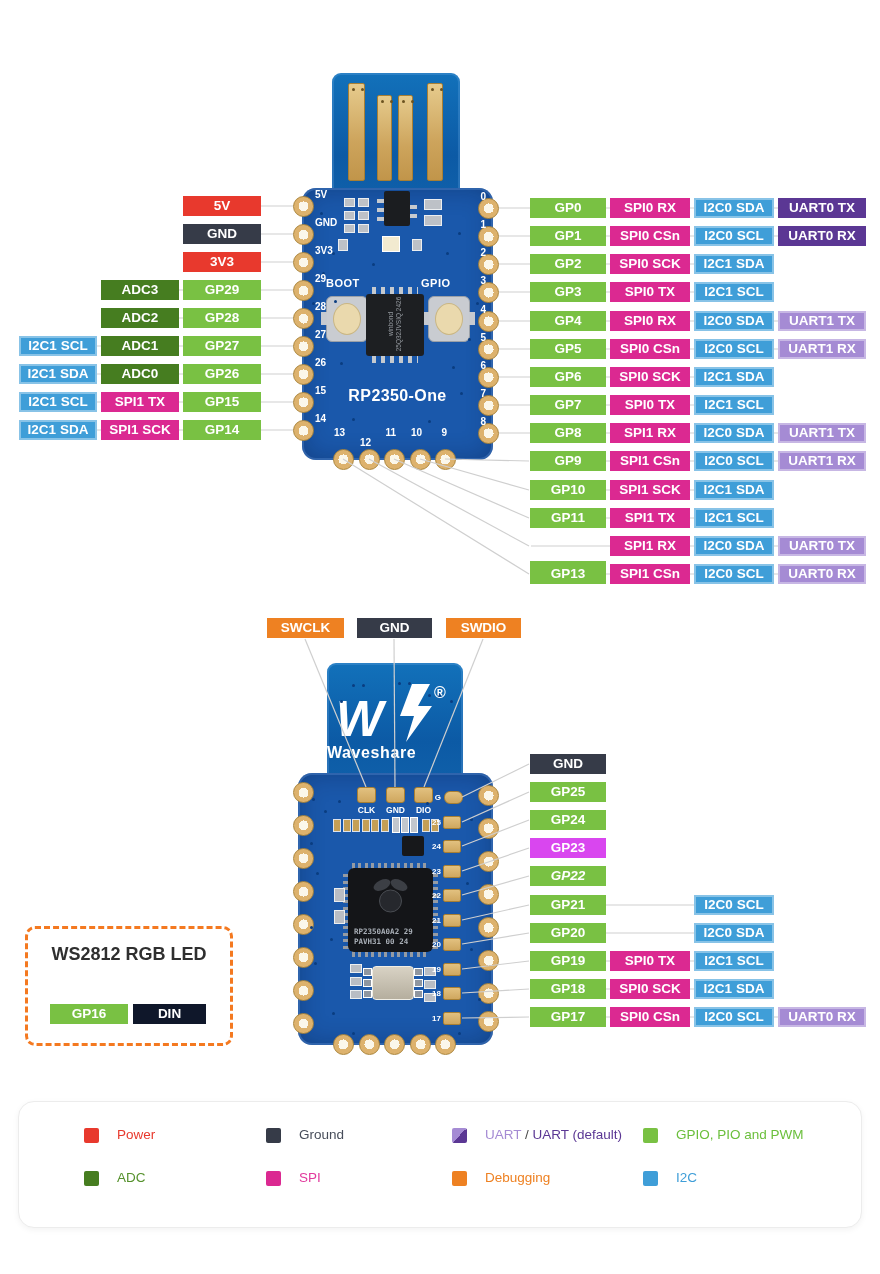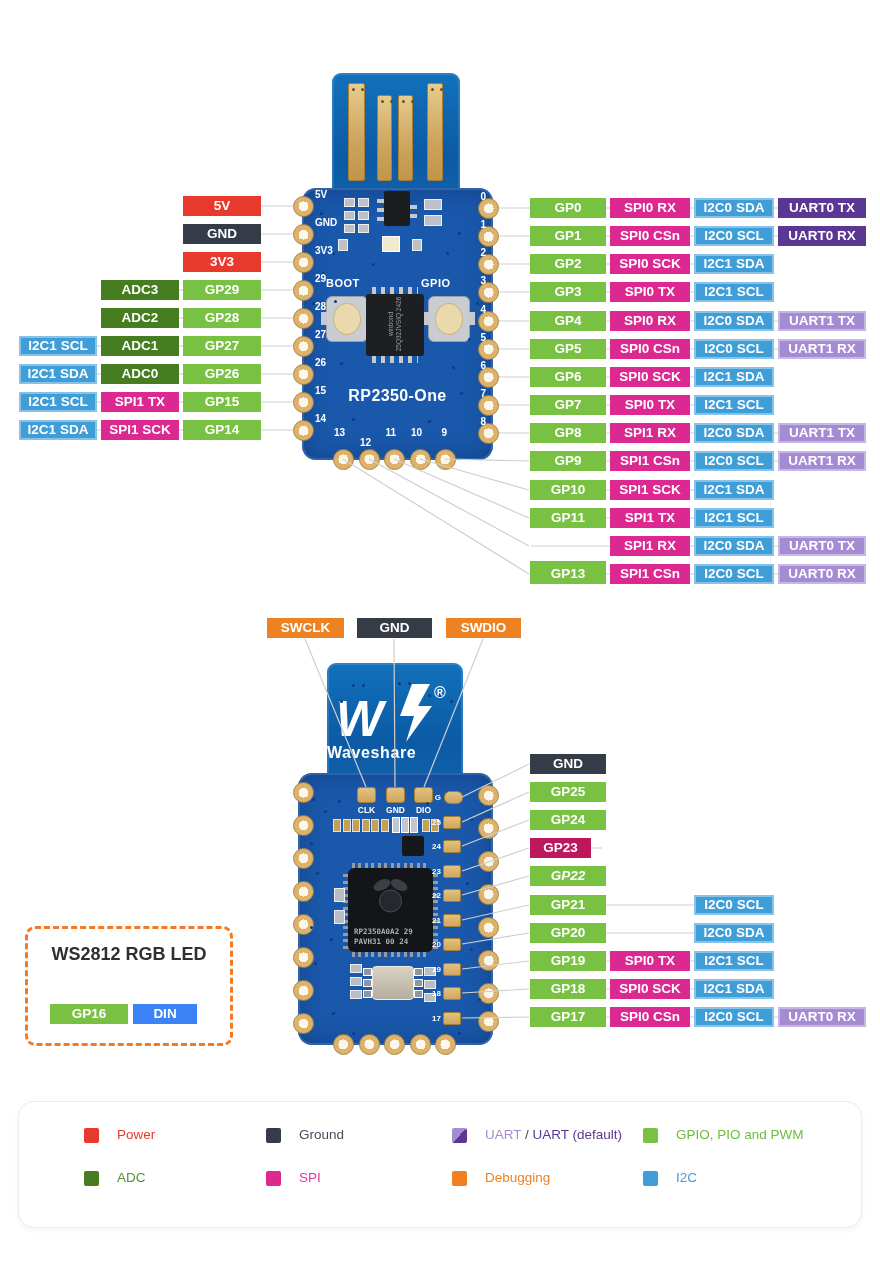--- a/index.html
+++ b/index.html
@@ -196,41 +196,41 @@
     <div class="badge spi" style="left: 610px; top: 536px; width: 80px; background: rgb(219, 41, 145);">SPI1 RX</div>
     <div class="badge i2c" style="left: 694px; top: 536px; width: 80px; background: rgb(63, 158, 216);">I2C0 SDA</div>
     <div class="badge uart" style="left: 778px; top: 536px; width: 88px; background: rgb(165, 139, 212);">UART0 TX</div>
     <div class="badge gpio" style="left: 530px; top: 564px; width: 76px; background: rgb(121, 193, 67);">GP13</div>
     <div class="badge spi" style="left: 610px; top: 564px; width: 80px; background: rgb(219, 41, 145);">SPI1 CSn</div>
     <div class="badge i2c" style="left: 694px; top: 564px; width: 80px; background: rgb(63, 158, 216);">I2C0 SCL</div>
     <div class="badge uart" style="left: 778px; top: 564px; width: 88px; background: rgb(165, 139, 212);">UART0 RX</div>
     <div class="badge ground" style="left: 530px; top: 754px; width: 76px; background: rgb(54, 59, 72);">GND</div>
     <div class="badge gpio" style="left: 530px; top: 782px; width: 76px; background: rgb(121, 193, 67);">GP25</div>
     <div class="badge gpio" style="left: 530px; top: 810px; width: 76px; background: rgb(121, 193, 67);">GP24</div>
-    <div class="badge gpio" style="left: 530px; top: 838px; width: 61px; background: #be185d;">GP23</div>
+    <div class="badge gpio" style="left: 530px; top: 838px; width: 76px; background: #d946ef;">GP23</div>
     <div class="badge gpio" style="left: 530px; top: 866px; width: 76px; background: rgb(121, 193, 67); font-style: italic;">GP22</div>
     <div class="badge gpio" style="left: 530px; top: 895px; width: 76px; background: rgb(121, 193, 67);">GP21</div>
     <div class="badge i2c" style="left: 694px; top: 895px; width: 80px; background: rgb(63, 158, 216);">I2C0 SCL</div>
     <div class="badge gpio" style="left: 530px; top: 923px; width: 76px; background: rgb(121, 193, 67);">GP20</div>
     <div class="badge i2c" style="left: 694px; top: 923px; width: 80px; background: rgb(63, 158, 216);">I2C0 SDA</div>
     <div class="badge gpio" style="left: 530px; top: 951px; width: 76px; background: rgb(121, 193, 67);">GP19</div>
     <div class="badge spi" style="left: 610px; top: 951px; width: 80px; background: rgb(219, 41, 145);">SPI0 TX</div>
     <div class="badge i2c" style="left: 694px; top: 951px; width: 80px; background: rgb(63, 158, 216);">I2C1 SCL</div>
     <div class="badge gpio" style="left: 530px; top: 979px; width: 76px; background: rgb(121, 193, 67);">GP18</div>
     <div class="badge spi" style="left: 610px; top: 979px; width: 80px; background: rgb(219, 41, 145);">SPI0 SCK</div>
     <div class="badge i2c" style="left: 694px; top: 979px; width: 80px; background: rgb(63, 158, 216);">I2C1 SDA</div>
     <div class="badge gpio" style="left: 530px; top: 1007px; width: 76px; background: rgb(121, 193, 67);">GP17</div>
     <div class="badge spi" style="left: 610px; top: 1007px; width: 80px; background: rgb(219, 41, 145);">SPI0 CSn</div>
     <div class="badge i2c" style="left: 694px; top: 1007px; width: 80px; background: rgb(63, 158, 216);">I2C0 SCL</div>
     <div class="badge uart" style="left: 778px; top: 1007px; width: 88px; background: rgb(165, 139, 212);">UART0 RX</div>
     <div class="badge debug" style="left: 267px; top: 618px; width: 77px; background: rgb(238, 129, 34);">SWCLK</div>
     <div class="badge ground" style="left: 357px; top: 618px; width: 75px; background: rgb(54, 59, 72);">GND</div>
     <div class="badge debug" style="left: 446px; top: 618px; width: 75px; background: rgb(238, 129, 34);">SWDIO</div>
     <div class="badge gpio" style="left: 50px; top: 1004px; width: 78px; background: rgb(121, 193, 67);">GP16</div>
-    <div class="badge din" style="left: 133px; top: 1004px; width: 64px; background: #3b82f6;">DIN</div>
+    <div class="badge din" style="left: 133px; top: 1004px; width: 73px; background: #0f172a;">DIN</div>
     <div class="pad" style="left: 292.5px; top: 195.5px;"></div>
     <div class="pad" style="left: 292.5px; top: 223.5px;"></div>
     <div class="pad" style="left: 292.5px; top: 251.5px;"></div>
     <div class="pad" style="left: 292.5px; top: 279.5px;"></div>
     <div class="pad" style="left: 292.5px; top: 307.5px;"></div>
     <div class="pad" style="left: 292.5px; top: 335.5px;"></div>
     <div class="pad" style="left: 292.5px; top: 363.5px;"></div>
     <div class="pad" style="left: 292.5px; top: 391.5px;"></div>
     <div class="pad" style="left: 292.5px; top: 419.5px;"></div>
     <div class="pad" style="left: 477.5px; top: 197.5px;"></div>

